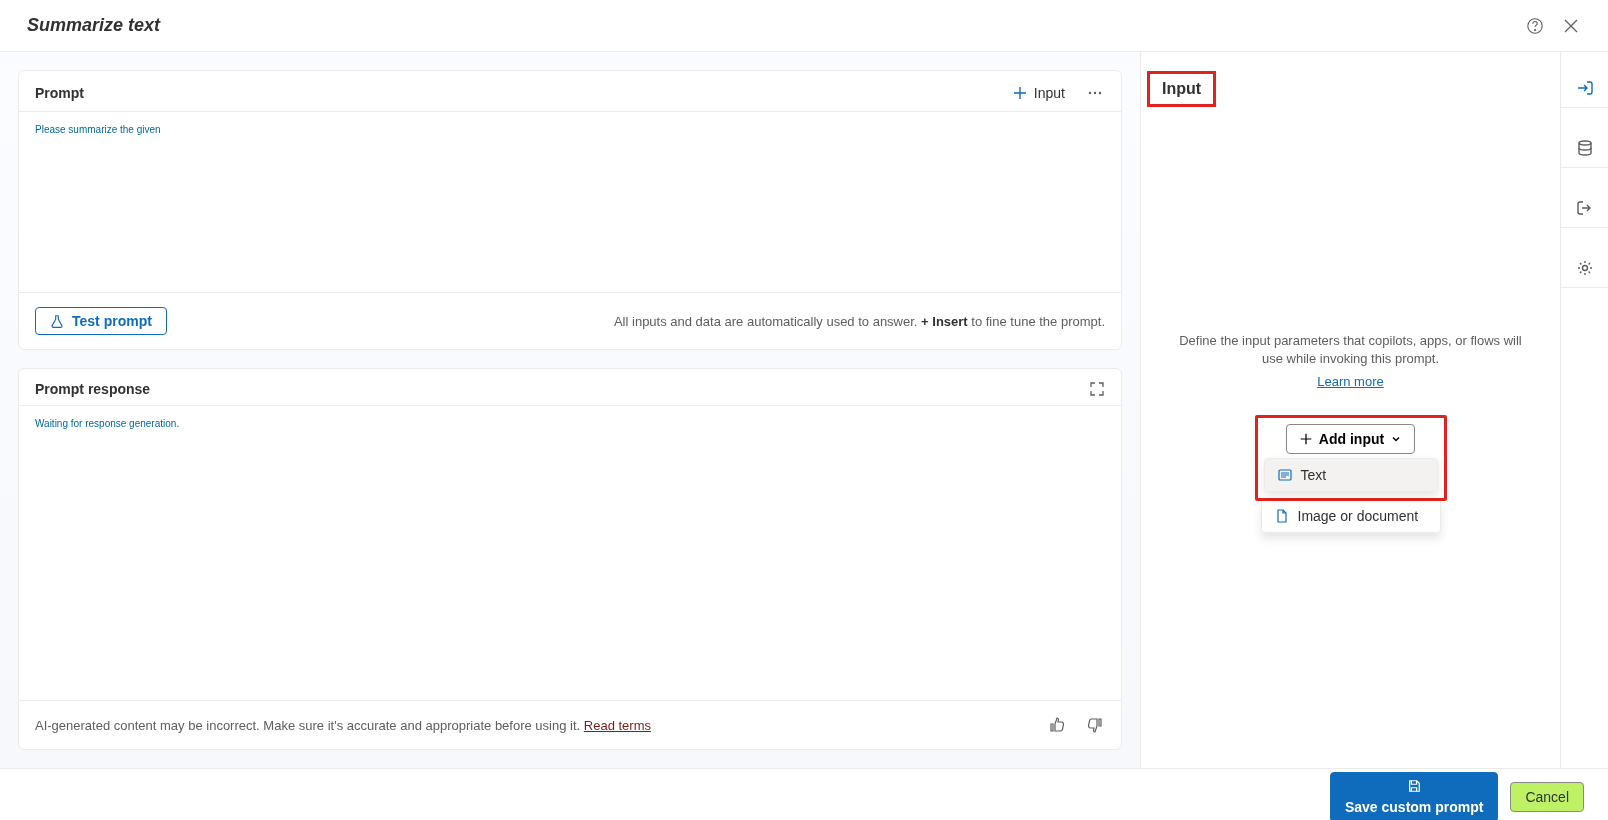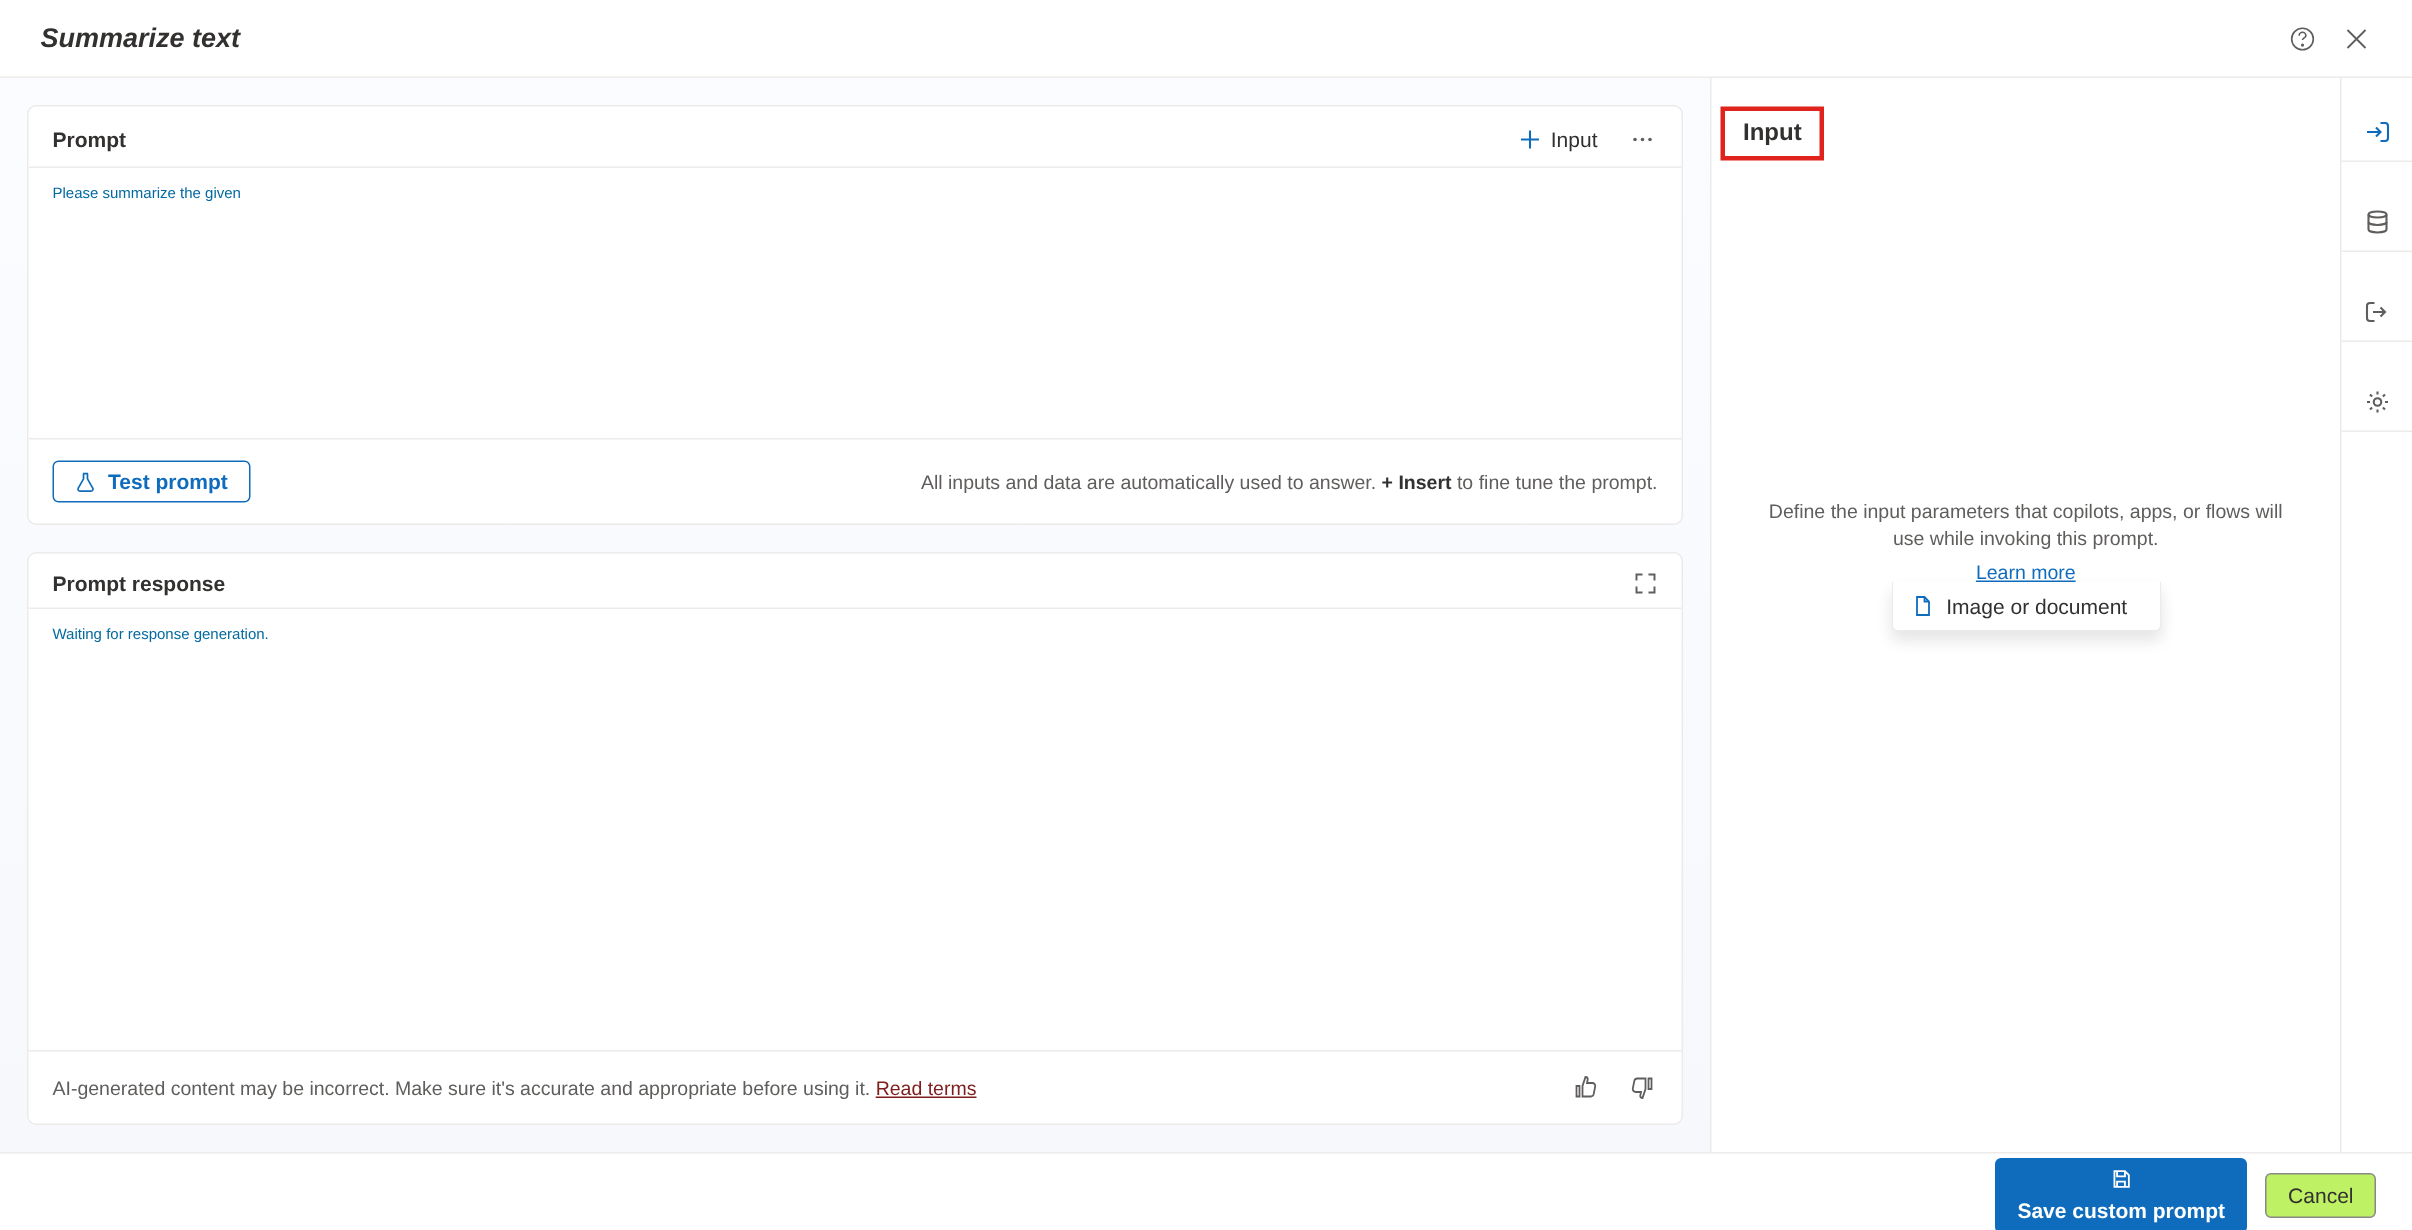--- a/index.html
+++ b/index.html
@@ -360,20 +360,48 @@
 
   </div>
 
   <div class="right-col">
     <div class="input-tab">Input</div>
 
     <div class="empty-state">
       <div class="empty-desc">Define the input parameters that copilots, apps, or flows will use while invoking this prompt.</div>
       <a href="#" class="learn-more">Learn more</a>
 
+      <div class="add-input-wrap">
+        <div class="redbox">
+          <button class="add-input-btn">
+            <span>
+              <svg width="14" height="14" viewBox="0 0 16 16" stroke="currentColor" stroke-width="1.4">
+                  <path d="M8 2v12M2 8h12"></path>
+                </svg>
+            </span>
+            <span>Add input</span>
+            <span>
+              <svg width="12" height="12" viewBox="0 0 12 12" fill="none" stroke="currentColor" stroke-width="1.4">
+                  <path d="M3 4.5l3 3 3-3"></path>
+                </svg>
+            </span>
+          </button>
+          <div class="dropdown">
+            <div class="dropdown-item hover">
+              <span style="color:#0f6cbd;">
+                <svg width="16" height="16" viewBox="0 0 16 16" fill="none" stroke="currentColor" stroke-width="1.2">
+                    <rect x="2" y="3" width="12" height="10" rx="1"></rect>
+                    <path d="M4 6h8M4 8h8M4 10h5"></path>
+                  </svg>
+              </span>
+              <span>Text</span>
+            </div>
+          </div>
+        </div>
+      </div>
       
       <div style="display:flex; justify-content:center;">
         <div class="dropdown" style="border-top:none; border-radius:0 0 4px 4px; box-shadow:0 6px 10px rgba(0,0,0,0.1); width:180px; margin-top:-1px;">
           <div class="dropdown-item">
             <span style="color:#0f6cbd;">
               <svg width="16" height="16" viewBox="0 0 16 16" fill="none" stroke="currentColor" stroke-width="1.2">
                   <path d="M4 2h5l3 3v9H4V2z"></path>
                   <path d="M9 2v3h3"></path>
                 </svg>
             </span>

